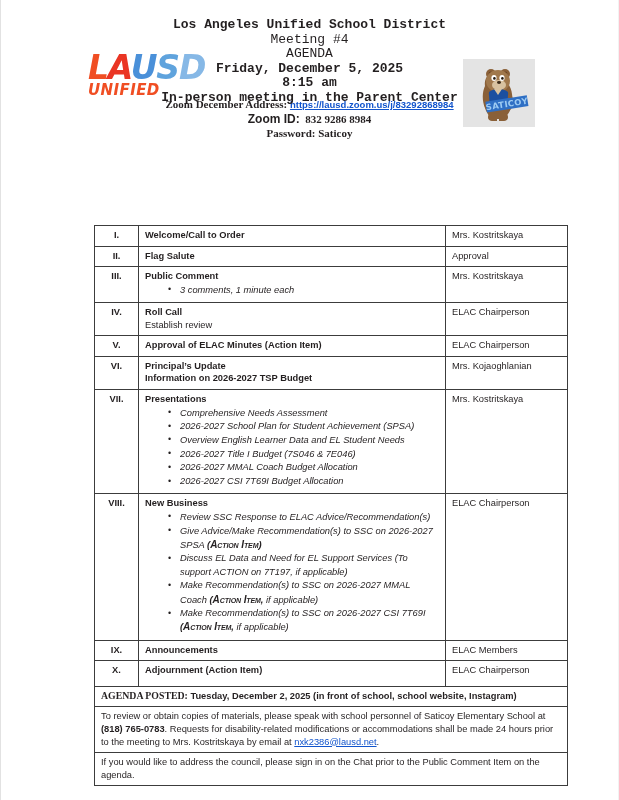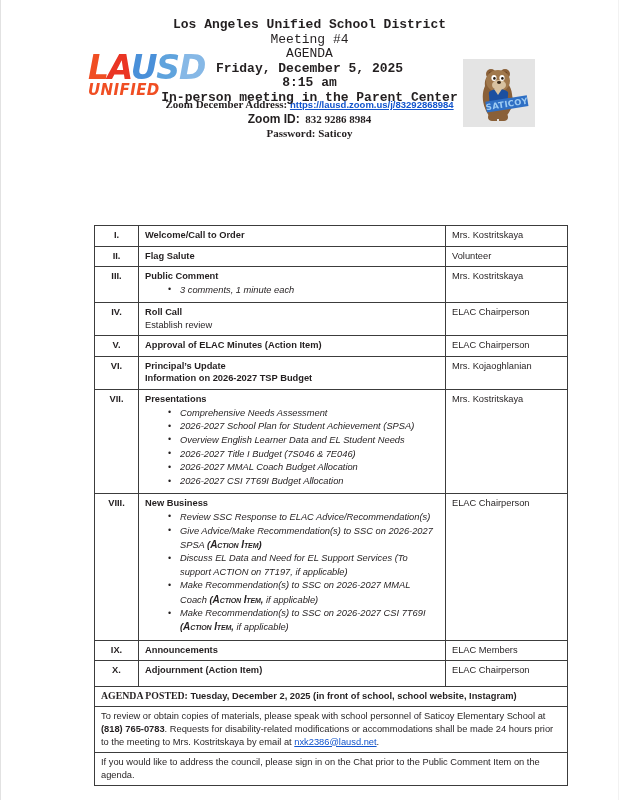--- a/index.html
+++ b/index.html
@@ -277,21 +277,21 @@
           <div class="item-title">Welcome/Call to Order</div>
         </td>
         <td class="col-who">Mrs. Kostritskaya</td>
       </tr>
 
       <tr>
         <td class="col-num">II.</td>
         <td class="col-item">
           <div class="item-title">Flag Salute</div>
         </td>
-        <td class="col-who">Volunteer</td>
+        <td class="col-who">Approval</td>
       </tr>
 
       <tr>
         <td class="col-num">III.</td>
         <td class="col-item">
           <div class="item-title">Public Comment</div>
           <ul class="bullets">
             <li>3 comments, 1 minute each</li>
           </ul>
         </td>

